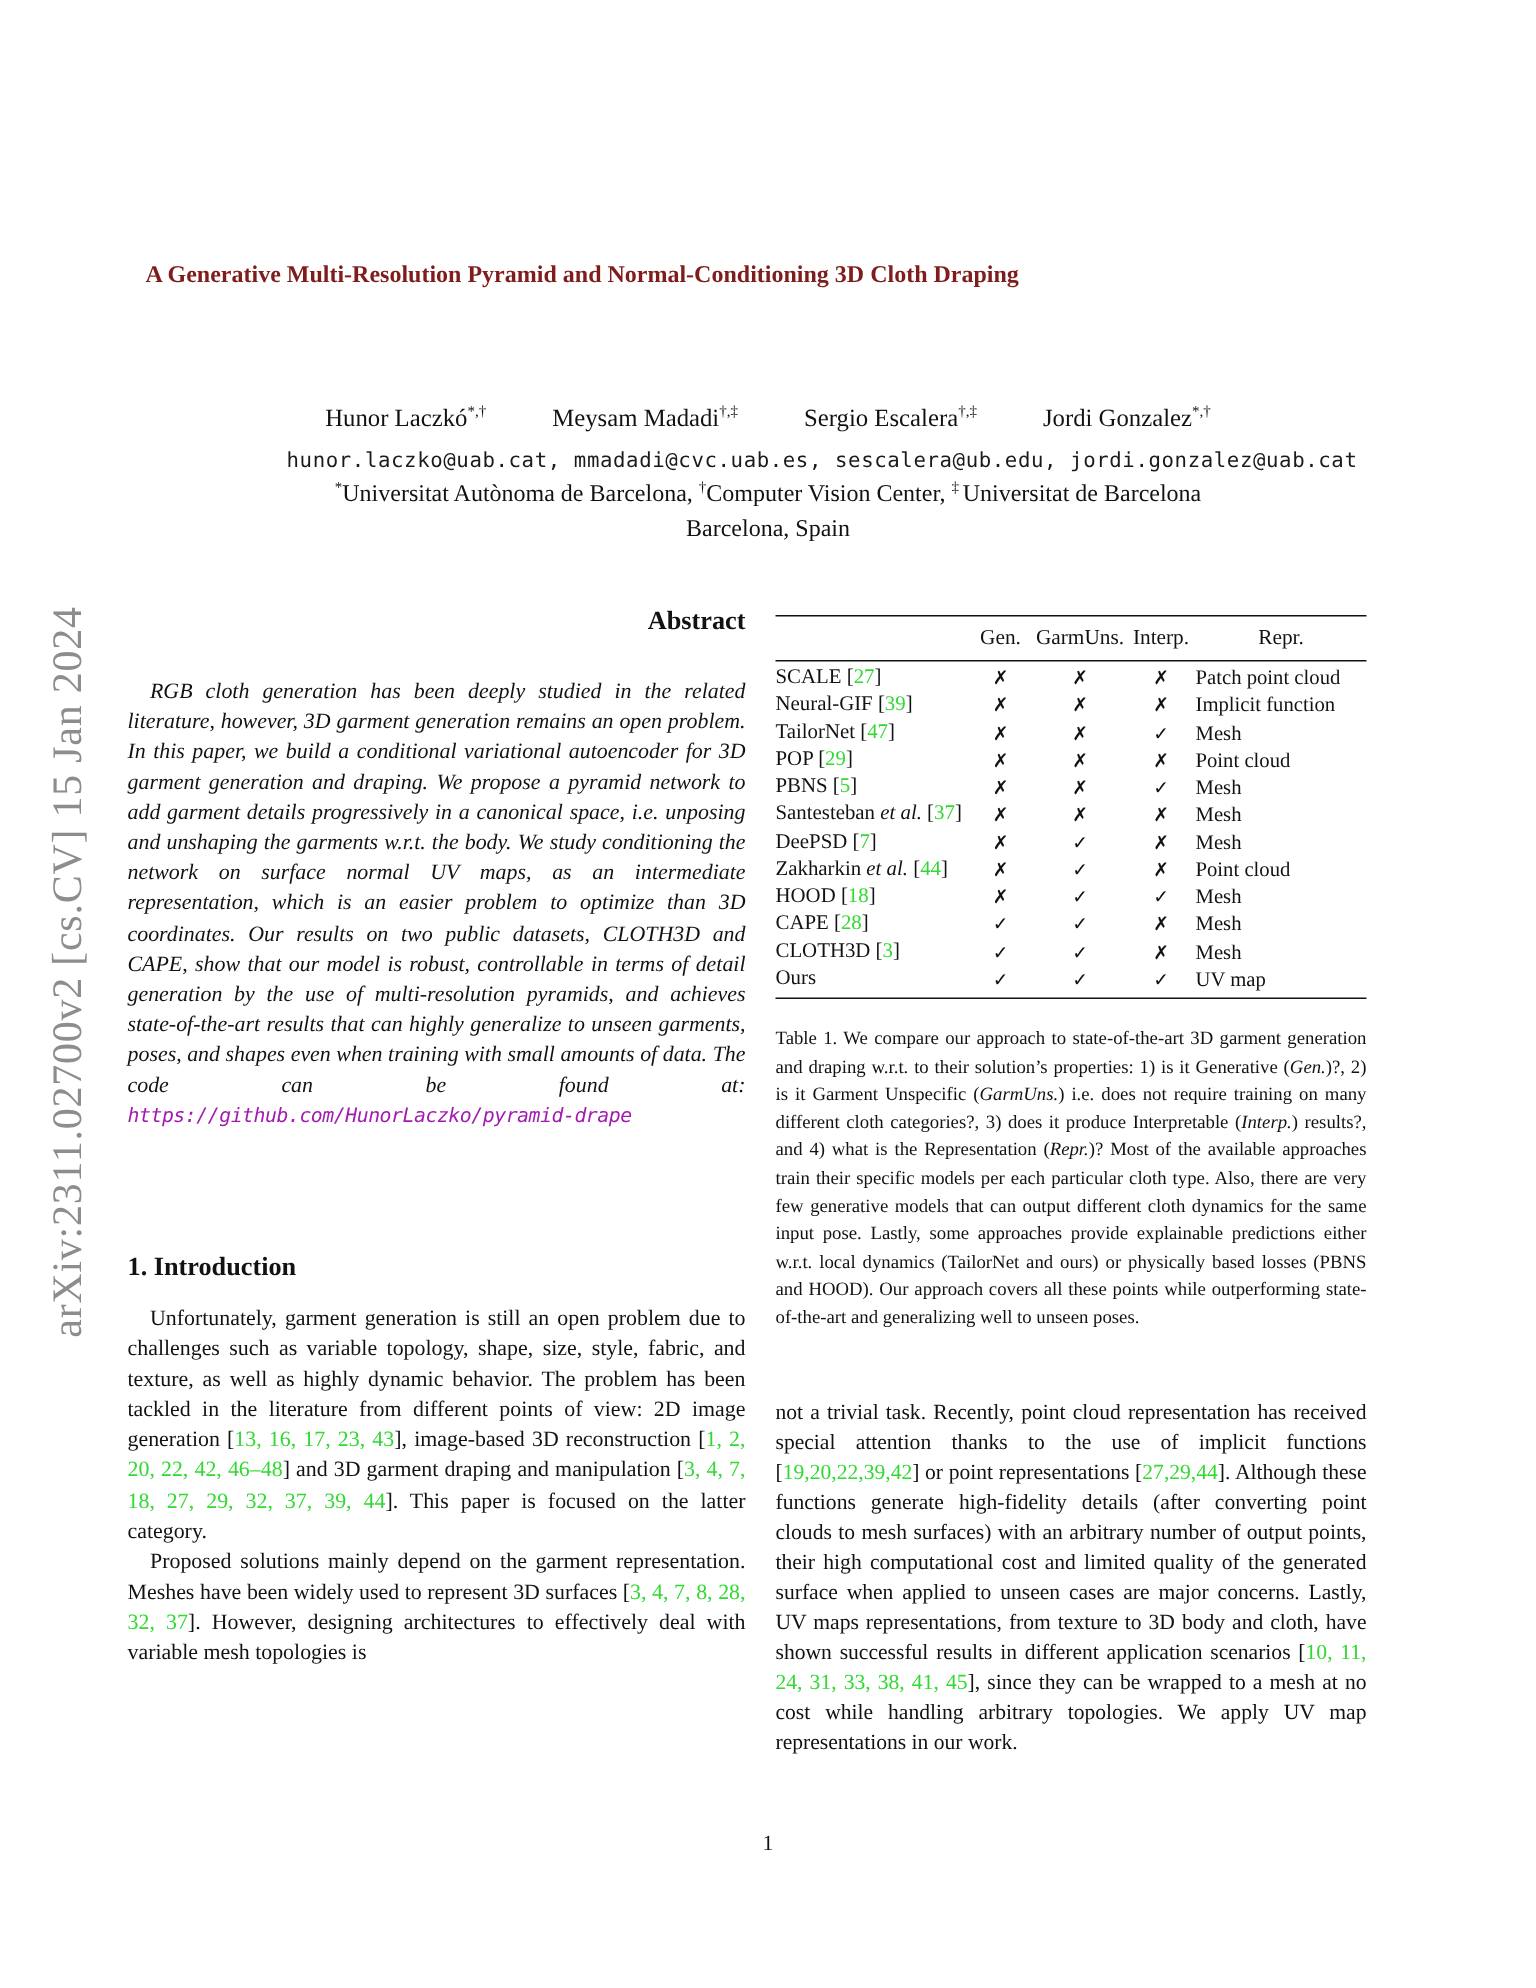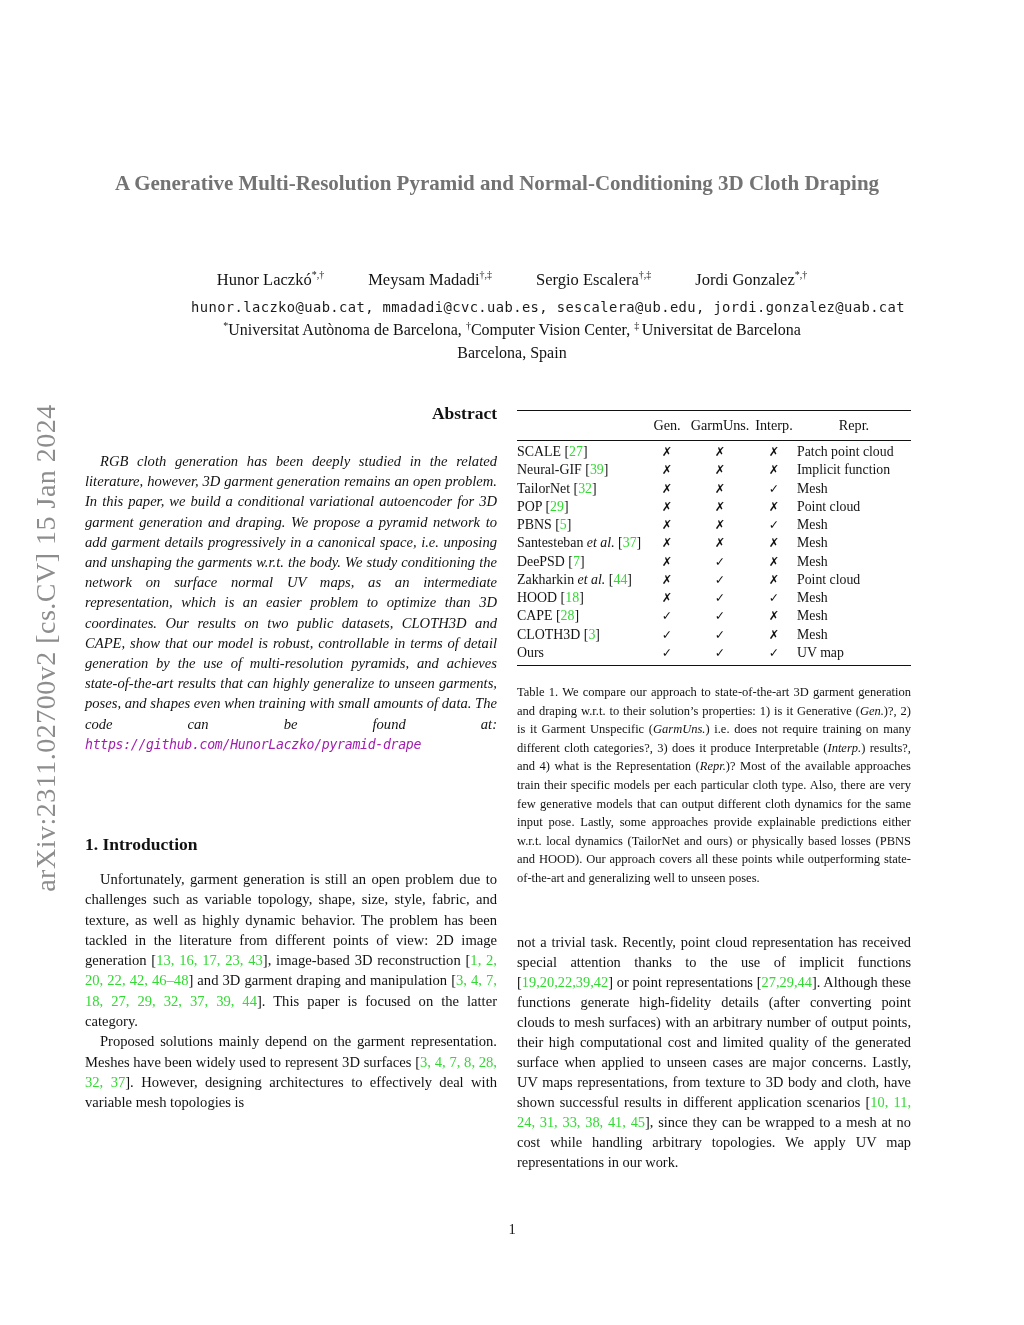--- a/index.html
+++ b/index.html
@@ -8,21 +8,21 @@
     font-family:"Liberation Serif",serif;color:#121212;overflow:hidden;
   }
   
   .sidebar{
     position:absolute;left:46px;top:648px;
     transform:translate(-50%,-50%) rotate(-90deg);
     white-space:nowrap;font-size:28px;color:#8d8d8d;letter-spacing:0.5px;
   }
   .title{
     position:absolute;top:168px;left:97px;width:800px;margin:0;
-    text-align:center;font-size:21px;line-height:31px;font-weight:bold;color:#737373;
+    text-align:left;font-size:16px;line-height:31px;font-weight:bold;color:#7f1d1d;
   }
   .authors{
     position:absolute;top:269px;left:0;width:1024px;
     display:flex;justify-content:center;gap:44px;font-size:16.5px;
   }
   .author sup{font-size:10px;}
   .emails{
     position:absolute;top:299px;left:0;width:1024px;text-align:center;
     font-family:"DejaVu Sans Mono",monospace;font-size:13.8px;letter-spacing:0.4px;color:#1a1a1a;margin-left:36px;
   }
@@ -106,21 +106,21 @@
           <div class="tcell trepr">Patch point cloud</div>
         </div>
         <div class="trow trow-grid">
           <div class="tcell tlabel"><span>Neural-GIF [</span><span class="seg-ref">39</span><span>]</span></div>
           <div class="tcell tmark">✗</div>
           <div class="tcell tmark">✗</div>
           <div class="tcell tmark">✗</div>
           <div class="tcell trepr">Implicit function</div>
         </div>
         <div class="trow trow-grid">
-          <div class="tcell tlabel"><span>TailorNet [</span><span class="seg-ref">32</span><span>]</span></div>
+          <div class="tcell tlabel"><span>TailorNet [</span><span class="seg-ref">47</span><span>]</span></div>
           <div class="tcell tmark">✗</div>
           <div class="tcell tmark">✗</div>
           <div class="tcell tmark">✓</div>
           <div class="tcell trepr">Mesh</div>
         </div>
         <div class="trow trow-grid">
           <div class="tcell tlabel"><span>POP [</span><span class="seg-ref">29</span><span>]</span></div>
           <div class="tcell tmark">✗</div>
           <div class="tcell tmark">✗</div>
           <div class="tcell tmark">✗</div>

